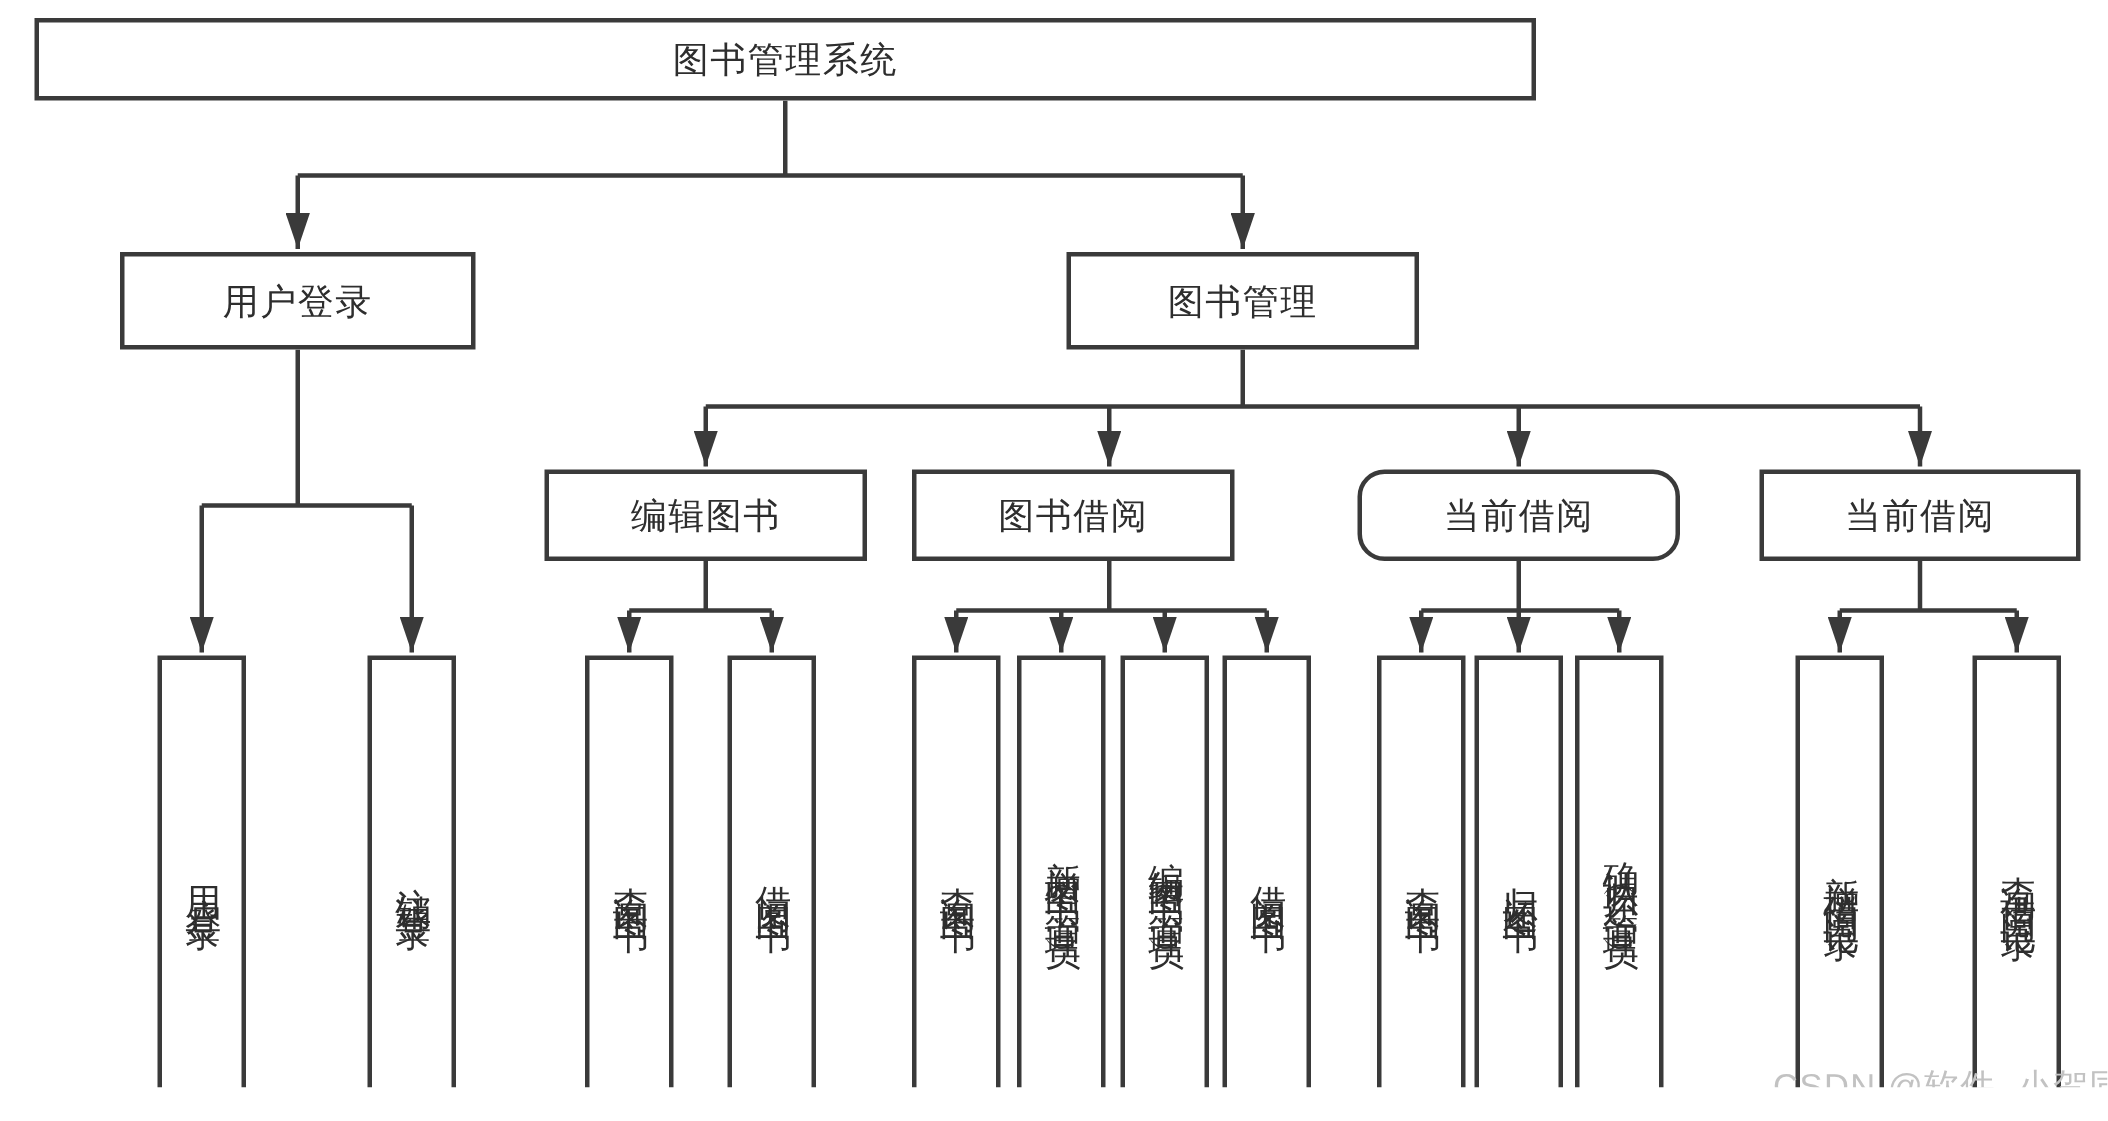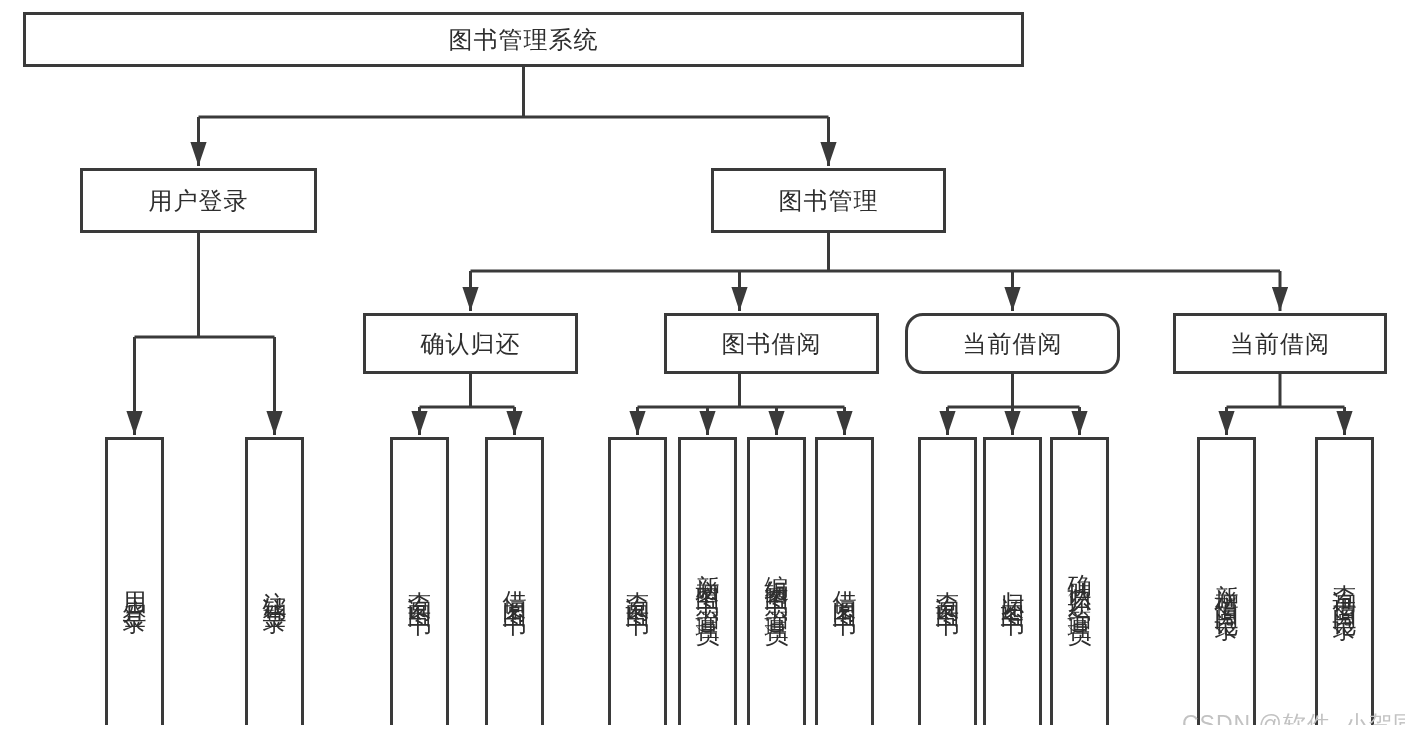--- a/index.html
+++ b/index.html
@@ -121,23 +121,23 @@
   </div>
 
   <div class="box" style="left:80px;top:168px;width:237px;height:65px;">
     <span class="hlabel">用户登录</span>
   </div>
   <div class="box" style="left:711px;top:168px;width:235px;height:65px;">
     <span class="hlabel">图书管理</span>
   </div>
 
   <div class="box" style="left:363px;top:313px;width:215px;height:61px;">
-    <span class="hlabel">确认归还</span>
+    <span class="hlabel">编辑图书</span>
   </div>
-  <div class="box" style="left:664px;top:313px;width:215px;height:61px;">
+  <div class="box" style="left:608px;top:313px;width:215px;height:61px;">
     <span class="hlabel">图书借阅</span>
   </div>
   <div class="box" style="left:905px;top:313px;width:215px;height:61px;border-radius:18px;">
     <span class="hlabel">当前借阅</span>
   </div>
   <div class="box" style="left:1173px;top:313px;width:214px;height:61px;">
     <span class="hlabel">当前借阅</span>
   </div>
 
   <div class="box vbox" style="left:105px;top:437px;width:59px;height:298px;">

